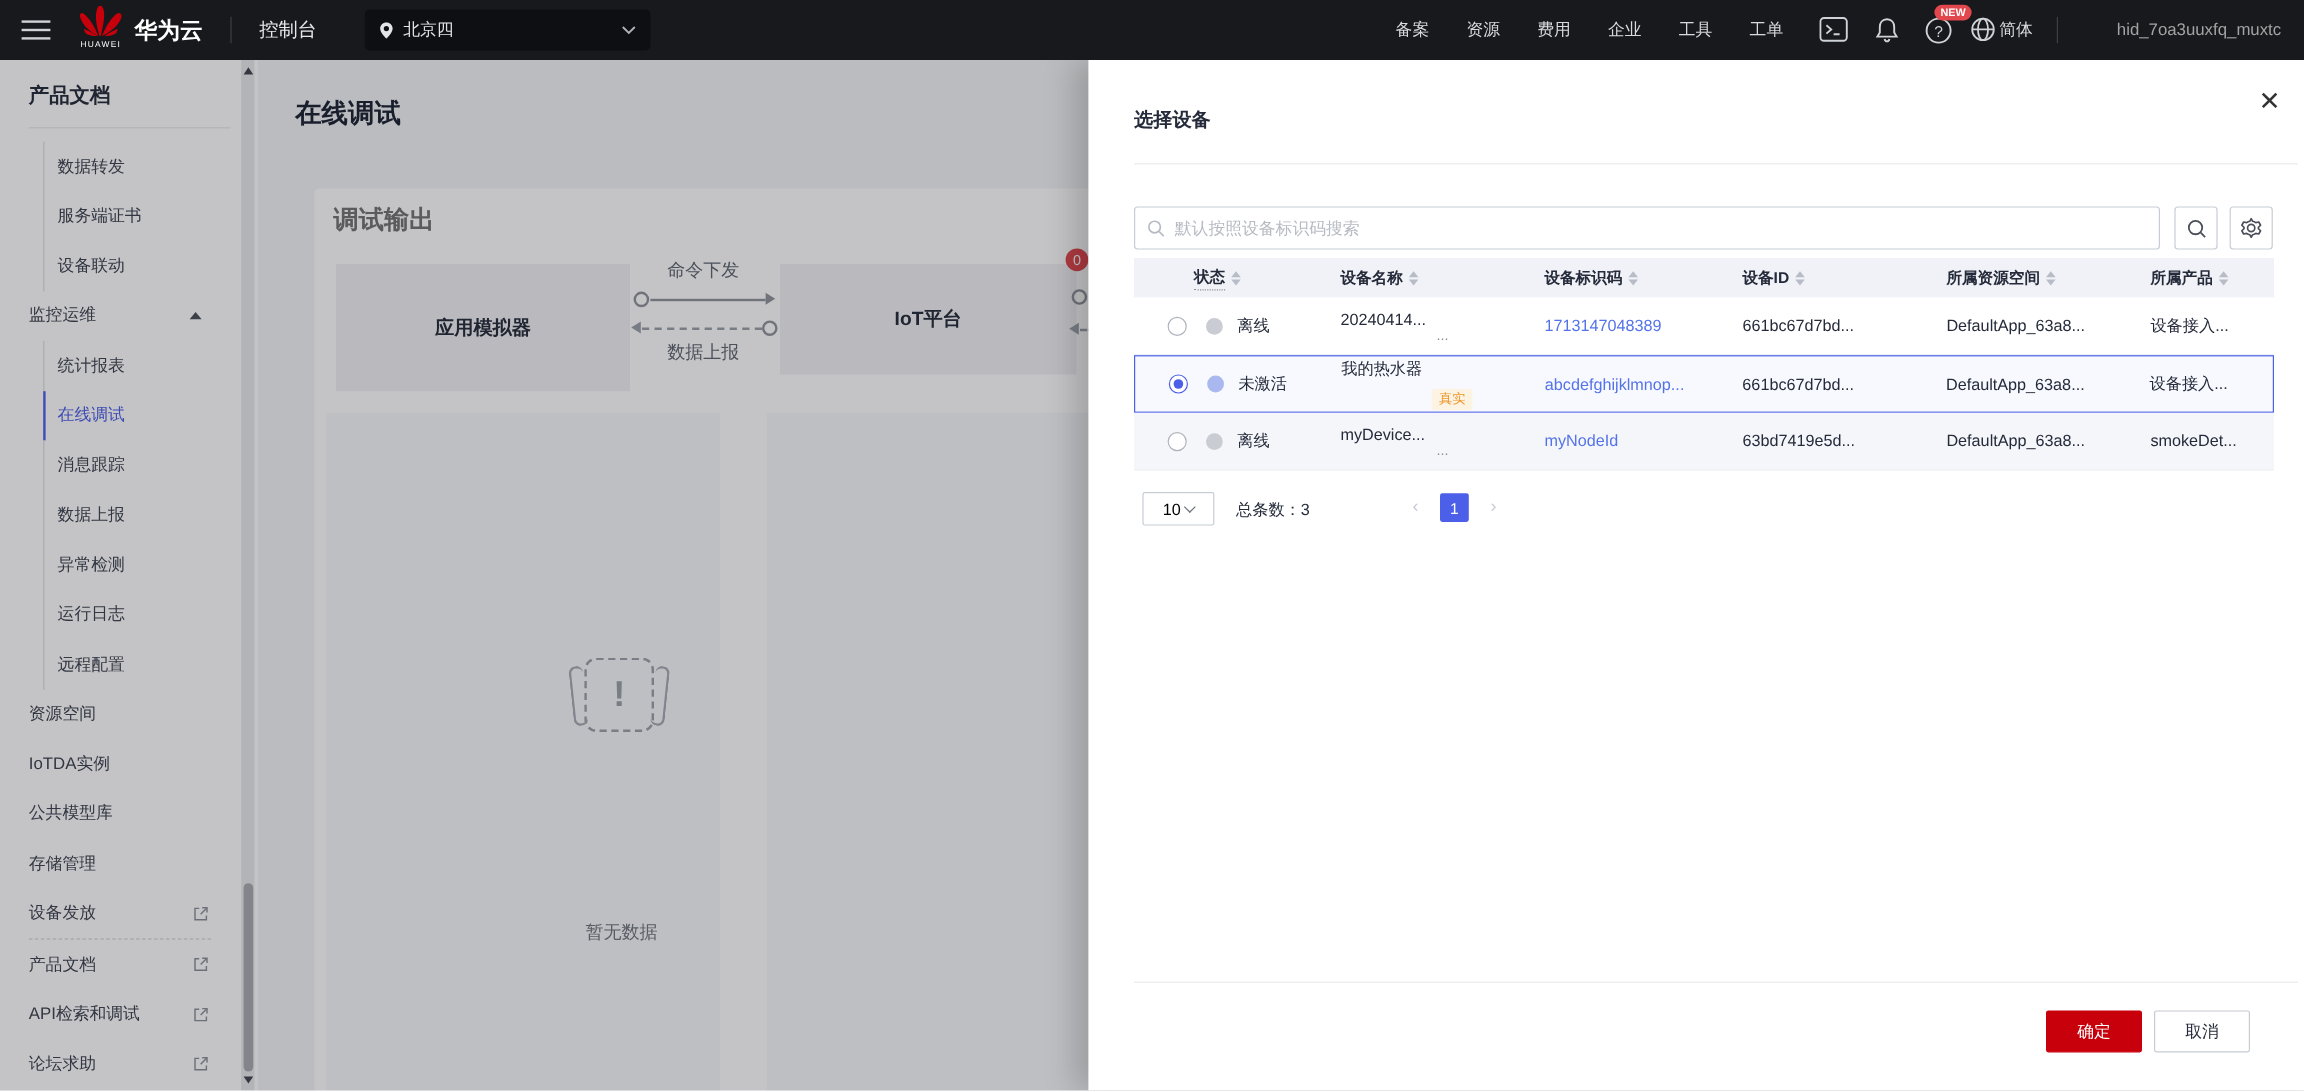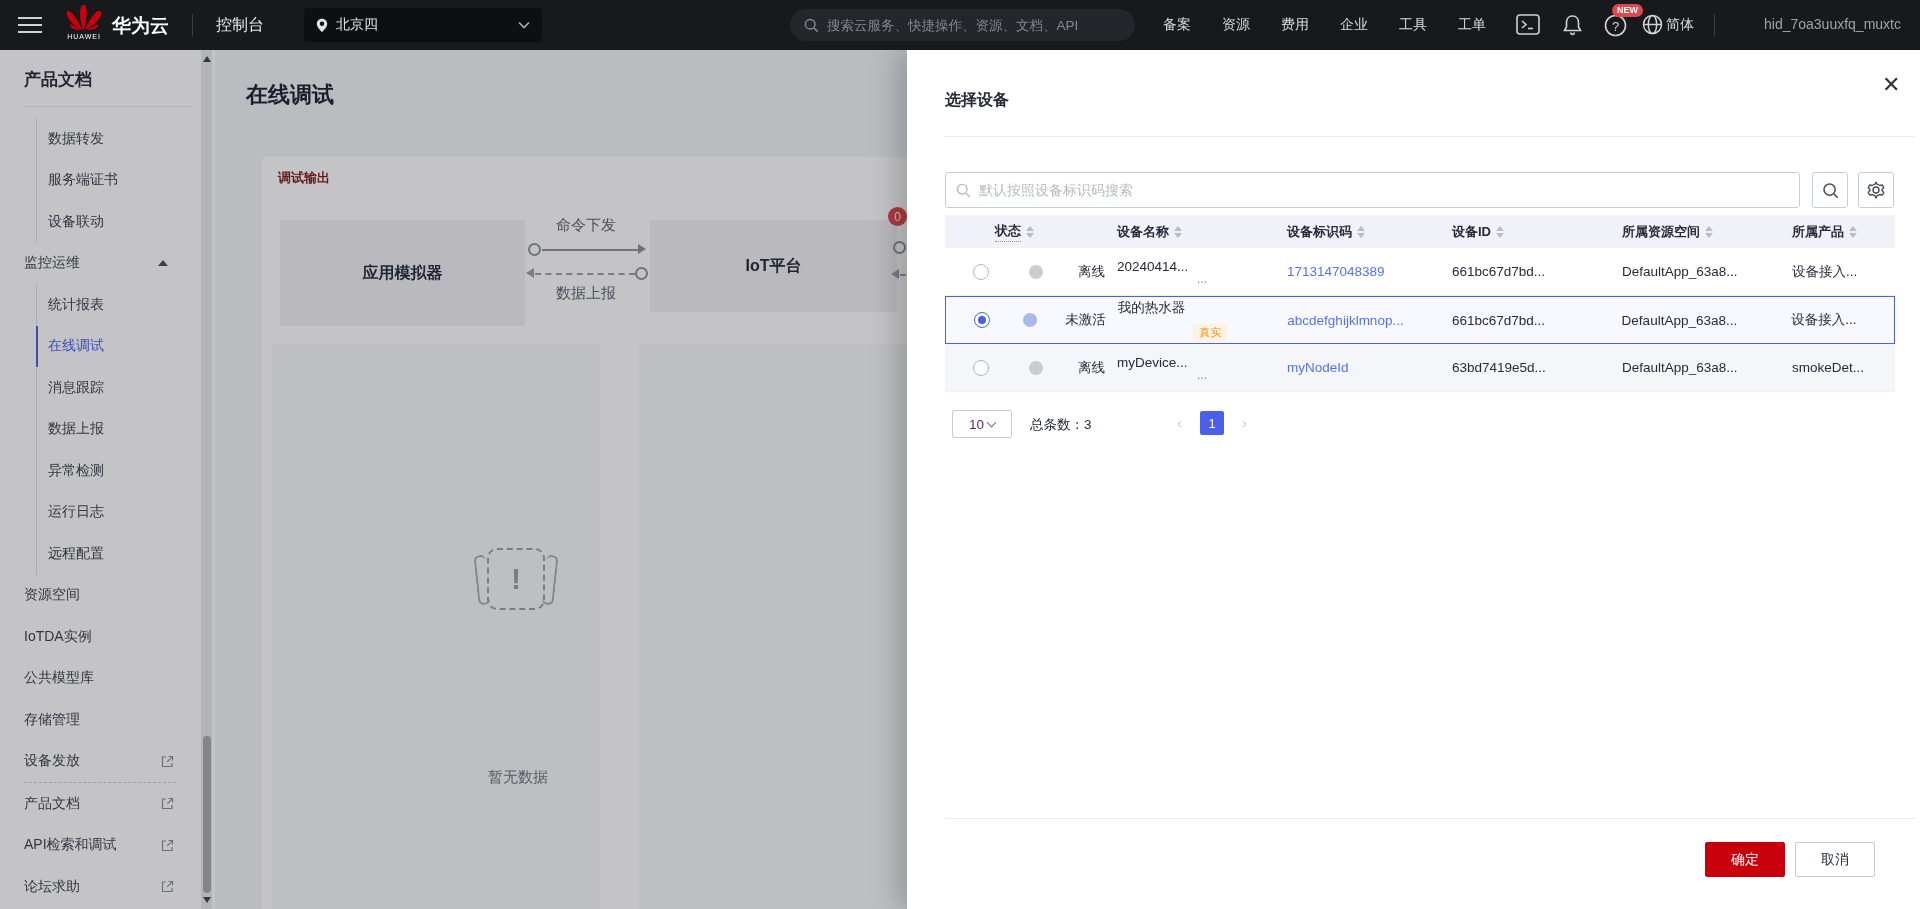--- a/index.html
+++ b/index.html
@@ -42,21 +42,21 @@
   .side-scrollbar { position:absolute; left:201px; top:50px; width:11px; height:859px; background:#e9eaec; z-index:2; }
   .sb-arrow-up, .sb-arrow-down { position:absolute; left:2px; width:0; height:0; border-left:4px solid transparent; border-right:4px solid transparent; cursor:pointer; }
   .sb-arrow-up { top:6px; border-bottom:6px solid #40454e; }
   .sb-arrow-down { bottom:6px; border-top:6px solid #40454e; }
   .sb-thumb { position:absolute; left:1.5px; top:686px; width:8px; height:157px; background:#a9abb0; border-radius:4px; cursor:pointer; }
 
   
   .main { position:absolute; left:215px; top:50px; width:1705px; height:859px; }
   .page-title { position:absolute; left:31px; top:30px; font-size:22px; font-weight:bold; color:#1a2232; }
   .card { position:absolute; left:47px; top:107px; width:1633px; height:760px; background:#ffffff; border-radius:4px; }
-  .panel-title { position:absolute; left:16px; top:12px; font-size:13px; font-weight:bold; color:#7f1d1d; }
+  .panel-title { position:absolute; left:16px; top:12px; font-size:21px; font-weight:bold; color:#737373; }
   .diag-box { position:absolute; background:#f0f1f4; display:flex; align-items:center; justify-content:center; font-size:16px; font-weight:bold; color:#252b3a; }
   .box-app { left:18px; top:63px; width:245px; height:106px; }
   .box-iot { left:388px; top:63px; width:247px; height:92px; }
   .diag-badge { position:absolute; left:626px; top:50px; width:19px; height:19px; border-radius:50%; background:var(--badge_red); color:#fff; font-size:12px; display:flex; align-items:center; justify-content:center; z-index:3; }
   .ring { position:absolute; width:13px; height:13px; border:2px solid #8f939a; border-radius:50%; background:transparent; }
   .arrow-line { position:absolute; height:0; border-top:2px solid #8f939a; }
   .arrow-dashed { position:absolute; height:0; border-top:2px dashed #9aa0a8; }
   .arrow-head-r { position:absolute; width:0; height:0; border-top:5px solid transparent; border-bottom:5px solid transparent; border-left:8px solid #8f939a; }
   .arrow-head-l { position:absolute; width:0; height:0; border-top:5px solid transparent; border-bottom:5px solid transparent; border-right:8px solid #9aa0a8; }
   .diag-label { position:absolute; font-size:15px; color:#5f6570; }
@@ -91,34 +91,34 @@
   .th.first .th-label { border-bottom:1px dotted #8a8f98; padding-bottom:1px; }
   .sorter { display:inline-flex; flex-direction:column; margin-left:5px; gap:2px; }
   .sorter i { width:0; height:0; border-left:4px solid transparent; border-right:4px solid transparent; }
   .sorter .up { border-bottom:5px solid #b8bcc6; }
   .sorter .down { border-top:5px solid #b8bcc6; }
   .c0{width:160px;} .c1{width:170px;} .c2{width:165px;} .c3{width:170px;} .c4{width:170px;} .c5{width:115px;}
   .trow { display:flex; min-height:48px; align-items:center; background:#fff; border-bottom:1px solid #eef0f4; cursor:pointer; }
   .trow:nth-child(3) { background:#f4f6fa; }
   .trow.selected { background:#f7f9ff; border:1px solid var(--accent); }
   .tcell { font-size:13.5px; color:#252b3a; padding-left:12px; overflow:hidden; white-space:nowrap; }
-  .tcell.stat { display:flex; align-items:center; padding-left:28px;justify-content:space-between; }
+  .tcell.stat { display:flex; align-items:center; padding-left:28px; }
   .radio { width:16px; height:16px; border:1px solid #b0b4bc; border-radius:50%; background:#fff; flex:none; position:relative; }
   .radio.checked { border-color:var(--accent); }
   .radio.checked::after { content:""; position:absolute; left:3px; top:3px; width:8px; height:8px; border-radius:50%; background:var(--accent); }
   .dot { width:14px; height:14px; border-radius:50%; margin-left:16px; margin-right:12px; flex:none; }
   .dot.offline { background:var(--dot_offline); }
   .dot.inactive { background:var(--dot_inactive); }
   .name-line { display:flex; align-items:flex-start; }
   .name-sub { font-size:12px; color:#8a8f98; margin-left:80px; line-height:10px; }
   .tag { display:inline-block; margin-left:8px; margin-top:25px; padding:1px 6px 2px; background:var(--tag_bg); color:var(--tag_orange); font-size:11px; border-radius:3px; }
   .code-link { color:var(--link); text-decoration:none; }
 
   .pager { position:absolute; left:38px; top:360px; width:600px; height:30px; }
-  .page-size { position:absolute; left:7px; top:0; width:60px; height:28px; border:1px solid #c8cdd4; border-radius:2px; display:flex; align-items:center; justify-content:center; gap:4px; font-size:13.5px; color:#701a75; cursor:pointer; background:#fff; }
+  .page-size { position:absolute; left:7px; top:0; width:60px; height:28px; border:1px solid #c8cdd4; border-radius:2px; display:flex; align-items:center; justify-content:center; gap:4px; font-size:13.5px; color:#000000; cursor:pointer; background:#fff; }
   .chev-down { width:7px; height:7px; border-right:1.5px solid #6d727c; border-bottom:1.5px solid #6d727c; transform:rotate(45deg); margin-top:-3px; }
   .total { position:absolute; left:85px; top:6px; font-size:13.5px; color:#252b3a; }
   .pg-prev, .pg-next { position:absolute; top:4px; font-size:15px; color:#c6cad1; cursor:default; }
   .pg-prev { left:232px; } .pg-next { left:297px; }
   .pg-current { position:absolute; left:255px; top:1px; width:24px; height:24px; background:var(--accent); color:#fff; font-size:13px; border-radius:2px; display:flex; align-items:center; justify-content:center; cursor:pointer; }
 
   .dlg-footer-divider { position:absolute; left:38px; top:768px; width:970px; height:1px; background:#ebebee; }
   .btn { position:absolute; top:792px; width:80px; height:35px; font-size:14px; border-radius:2px; display:flex; align-items:center; justify-content:center; cursor:pointer; font-family:inherit; }
   .btn-ok { left:798px; background:var(--danger); color:#fff; border:1px solid var(--danger); }
   .btn-cancel { left:888px; background:#fff; color:#252b3a; border:1px solid #c6cad1;text-align:right; }
@@ -151,27 +151,20 @@
     <div class="console-label">控制台</div>
     <div class="region-pill">
       <svg width="12" height="15" viewBox="0 0 12 15">
         <path d="M6 0.8 C3 0.8 0.8 3 0.8 5.8 C0.8 9.5 6 14.2 6 14.2 C6 14.2 11.2 9.5 11.2 5.8 C11.2 3 9 0.8 6 0.8 Z M6 8 A2.2 2.2 0 1 1 6 3.6 A2.2 2.2 0 0 1 6 8 Z" fill="#e2e4e7"></path>
       </svg>
       <span class="region-name">北京四</span>
       <svg width="12" height="8" viewBox="0 0 12 8">
         <path d="M1 1.5 L6 6.5 L11 1.5" fill="none" stroke="#aeb1b7" stroke-width="1.6"></path>
       </svg>
     </div>
-    <div class="nav-search">
-      <svg width="15" height="15" viewBox="0 0 15 15">
-        <circle cx="6.2" cy="6.2" r="4.8" fill="none" stroke="#84878d" stroke-width="1.5"></circle>
-        <line x1="9.9" y1="9.9" x2="13.8" y2="13.8" stroke="#84878d" stroke-width="1.5"></line>
-      </svg>
-      <input type="text" placeholder="搜索云服务、快捷操作、资源、文档、API" style="">
-    </div>
     <ul class="tb-links" id="topbar-links">
         <li>备案</li>
         <li>资源</li>
         <li>费用</li>
         <li>企业</li>
         <li>工具</li>
         <li>工单</li>
       </ul>
     <div class="tb-icon" style="left:1516px;">
       <svg width="24" height="21" viewBox="0 0 24 21">

